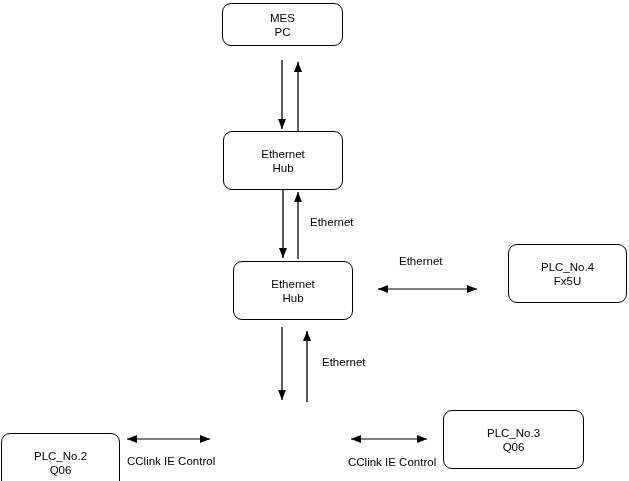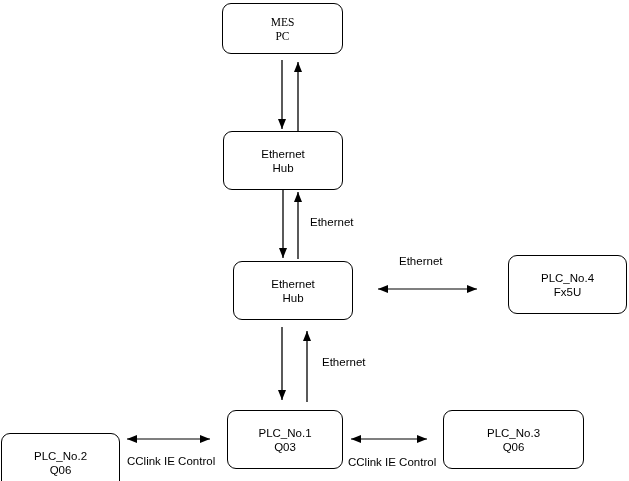--- a/index.html
+++ b/index.html
@@ -78,49 +78,45 @@
     <line class="edge-v" x1="282" y1="327" x2="282" y2="400" marker-end="url(#head-end)"></line>
     <line class="edge-v" x1="307" y1="402" x2="307" y2="331" marker-end="url(#head-end)"></line>
 
     <line class="edge-h" x1="378" y1="289" x2="477" y2="289" marker-start="url(#head-start)" marker-end="url(#head-end)"></line>
 
     <line class="edge-h" x1="127" y1="439" x2="210" y2="439" marker-start="url(#head-start)" marker-end="url(#head-end)"></line>
 
     <line class="edge-h" x1="351" y1="439" x2="427" y2="439" marker-start="url(#head-start)" marker-end="url(#head-end)"></line>
   </svg>
 
-  <div class="node" style="left:222px; top:3px; width:121px; height:51px;font-family:Liberation Serif, serif;">
+  <div class="node" style="left:222px; top:3px; width:121px; height:43px;">
     <span>MES</span>
     <span>PC</span>
   </div>
 
   <div class="node" style="left:223px; top:131px; width:120px; height:59px;">
     <span>Ethernet</span>
     <span>Hub</span>
   </div>
 
   <div class="node" style="left:233px; top:261px; width:120px; height:59px;">
     <span>Ethernet</span>
     <span>Hub</span>
   </div>
 
-  <div class="node" style="left:508px; top:255px; width:119px; height:59px;">
+  <div class="node" style="left:508px; top:244px; width:119px; height:59px;">
     <span>PLC_No.4</span>
     <span>Fx5U</span>
   </div>
 
   <div class="node" style="left:1px; top:410px; width:119px; height:59px;margin-top:23px;">
     <span>PLC_No.2</span>
     <span>Q06</span>
   </div>
 
-  <div class="node" style="left:227px; top:410px; width:116px; height:59px;">
-    <span>PLC_No.1</span>
-    <span>Q03</span>
-  </div>
 
   <div class="node" style="left:443px; top:410px; width:141px; height:59px;">
     <span>PLC_No.3</span>
     <span>Q06</span>
   </div>
 
   <div class="edge-label" style="left:310px; top:216px;">Ethernet</div>
 
   <div class="edge-label" style="left:399px; top:255px;">Ethernet</div>
 

